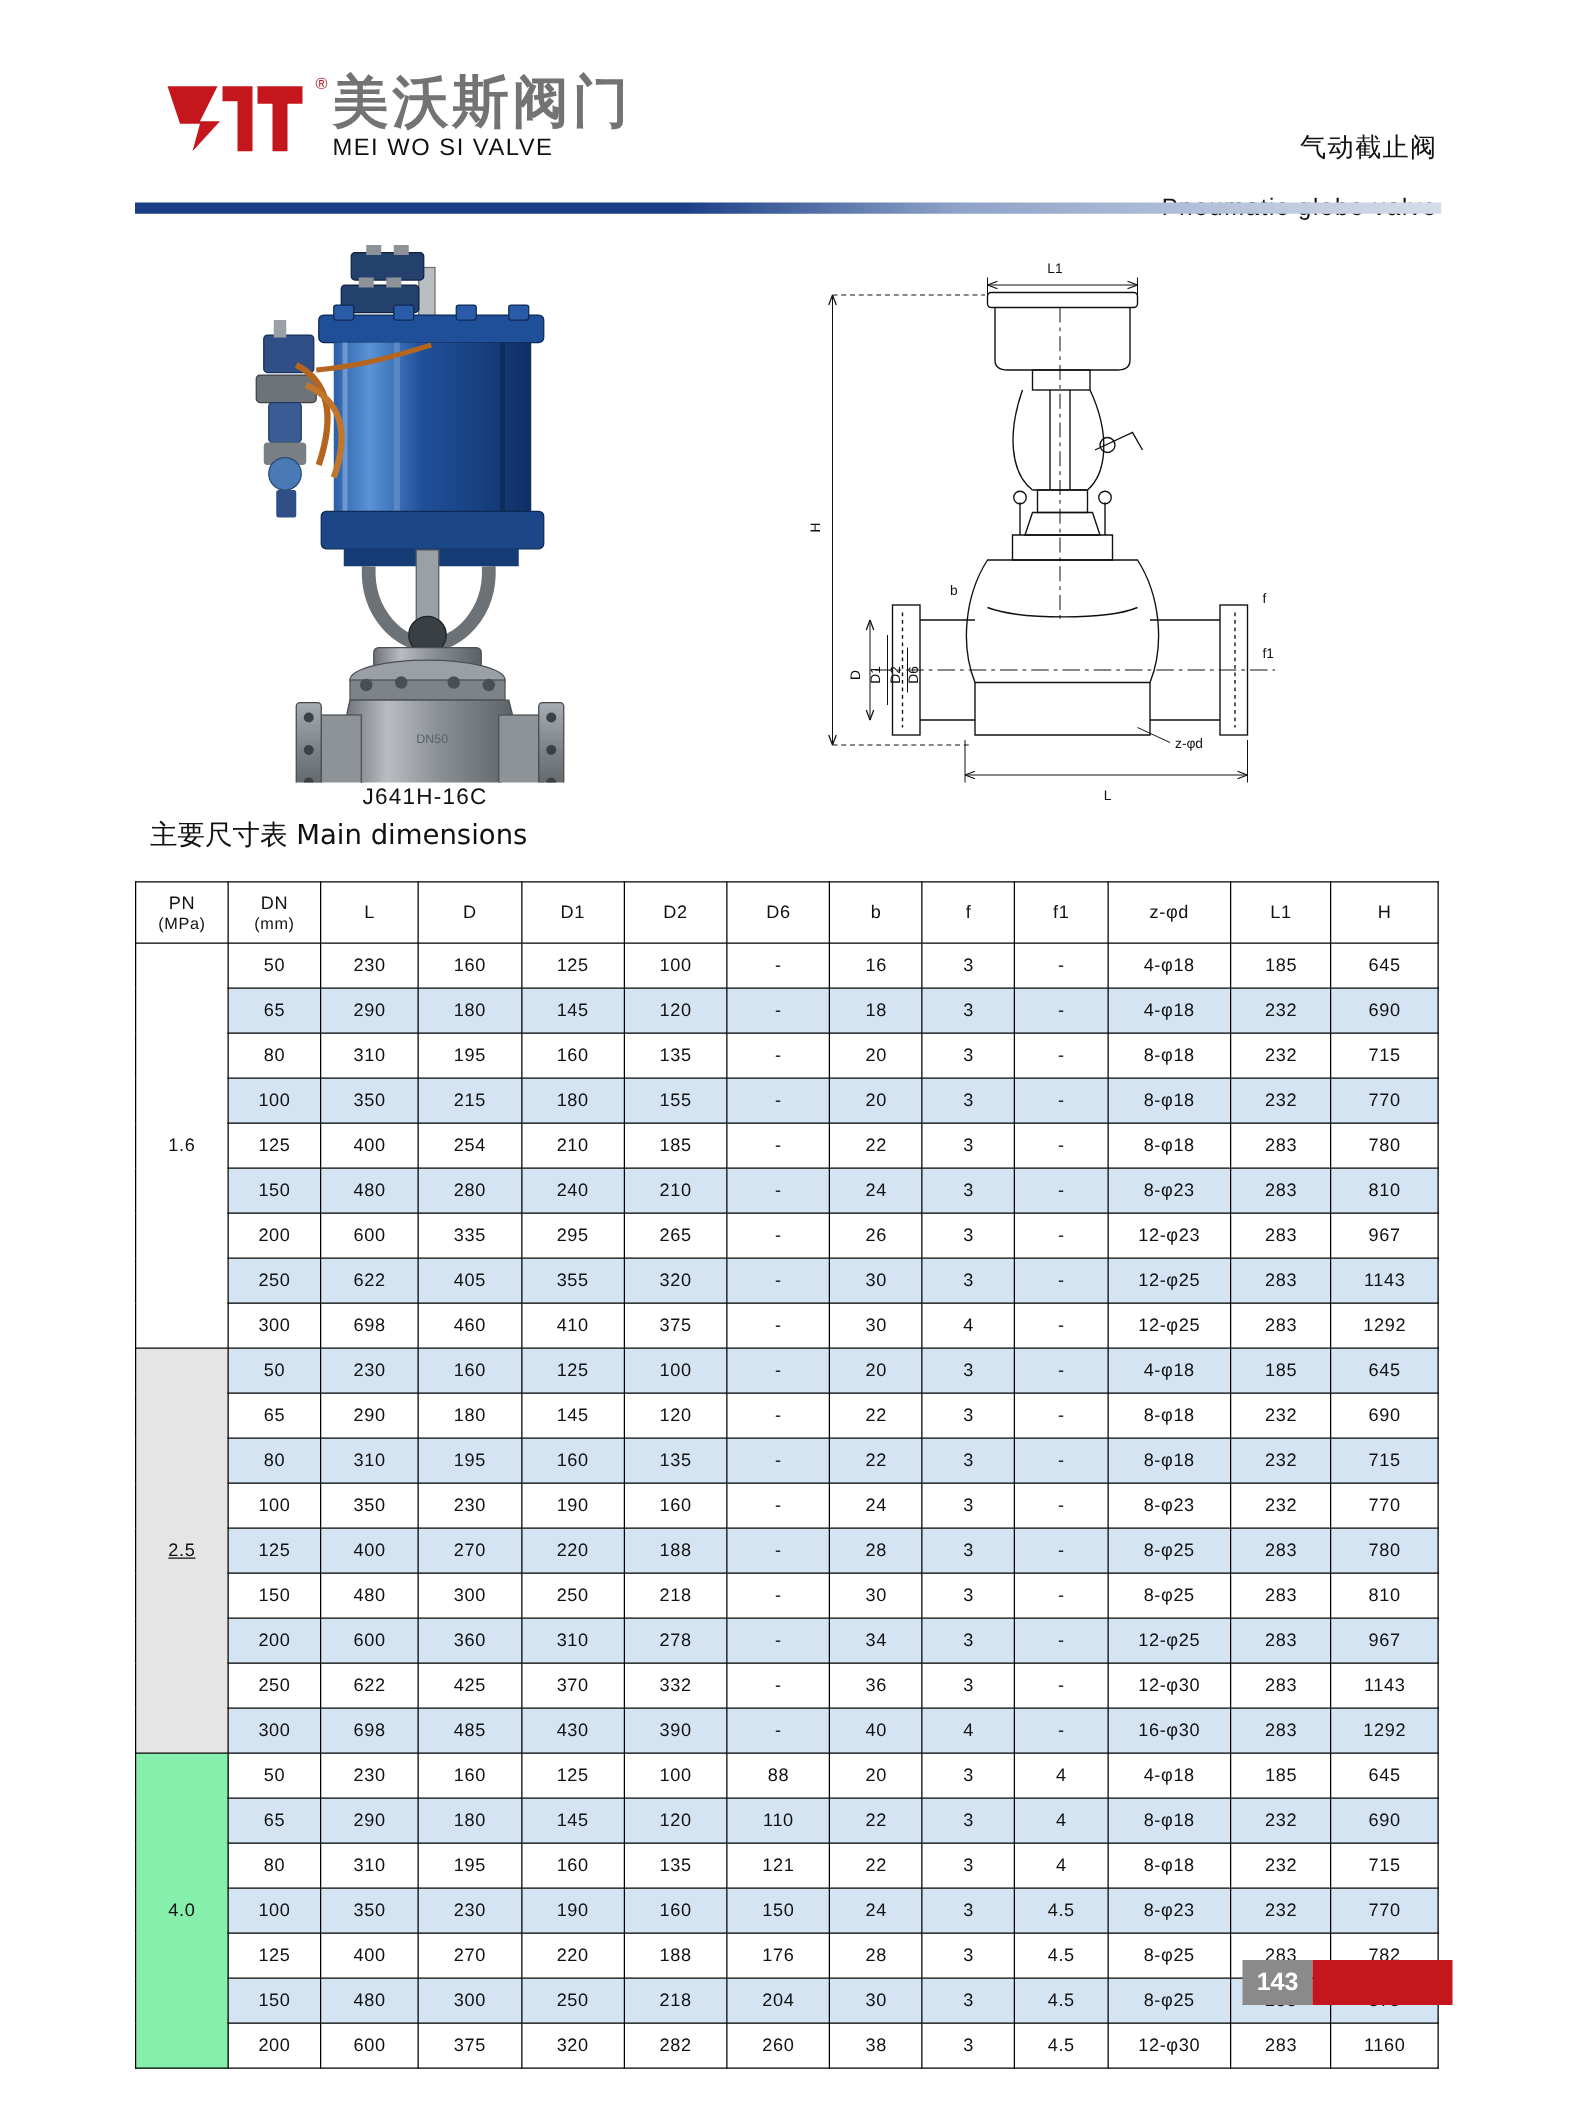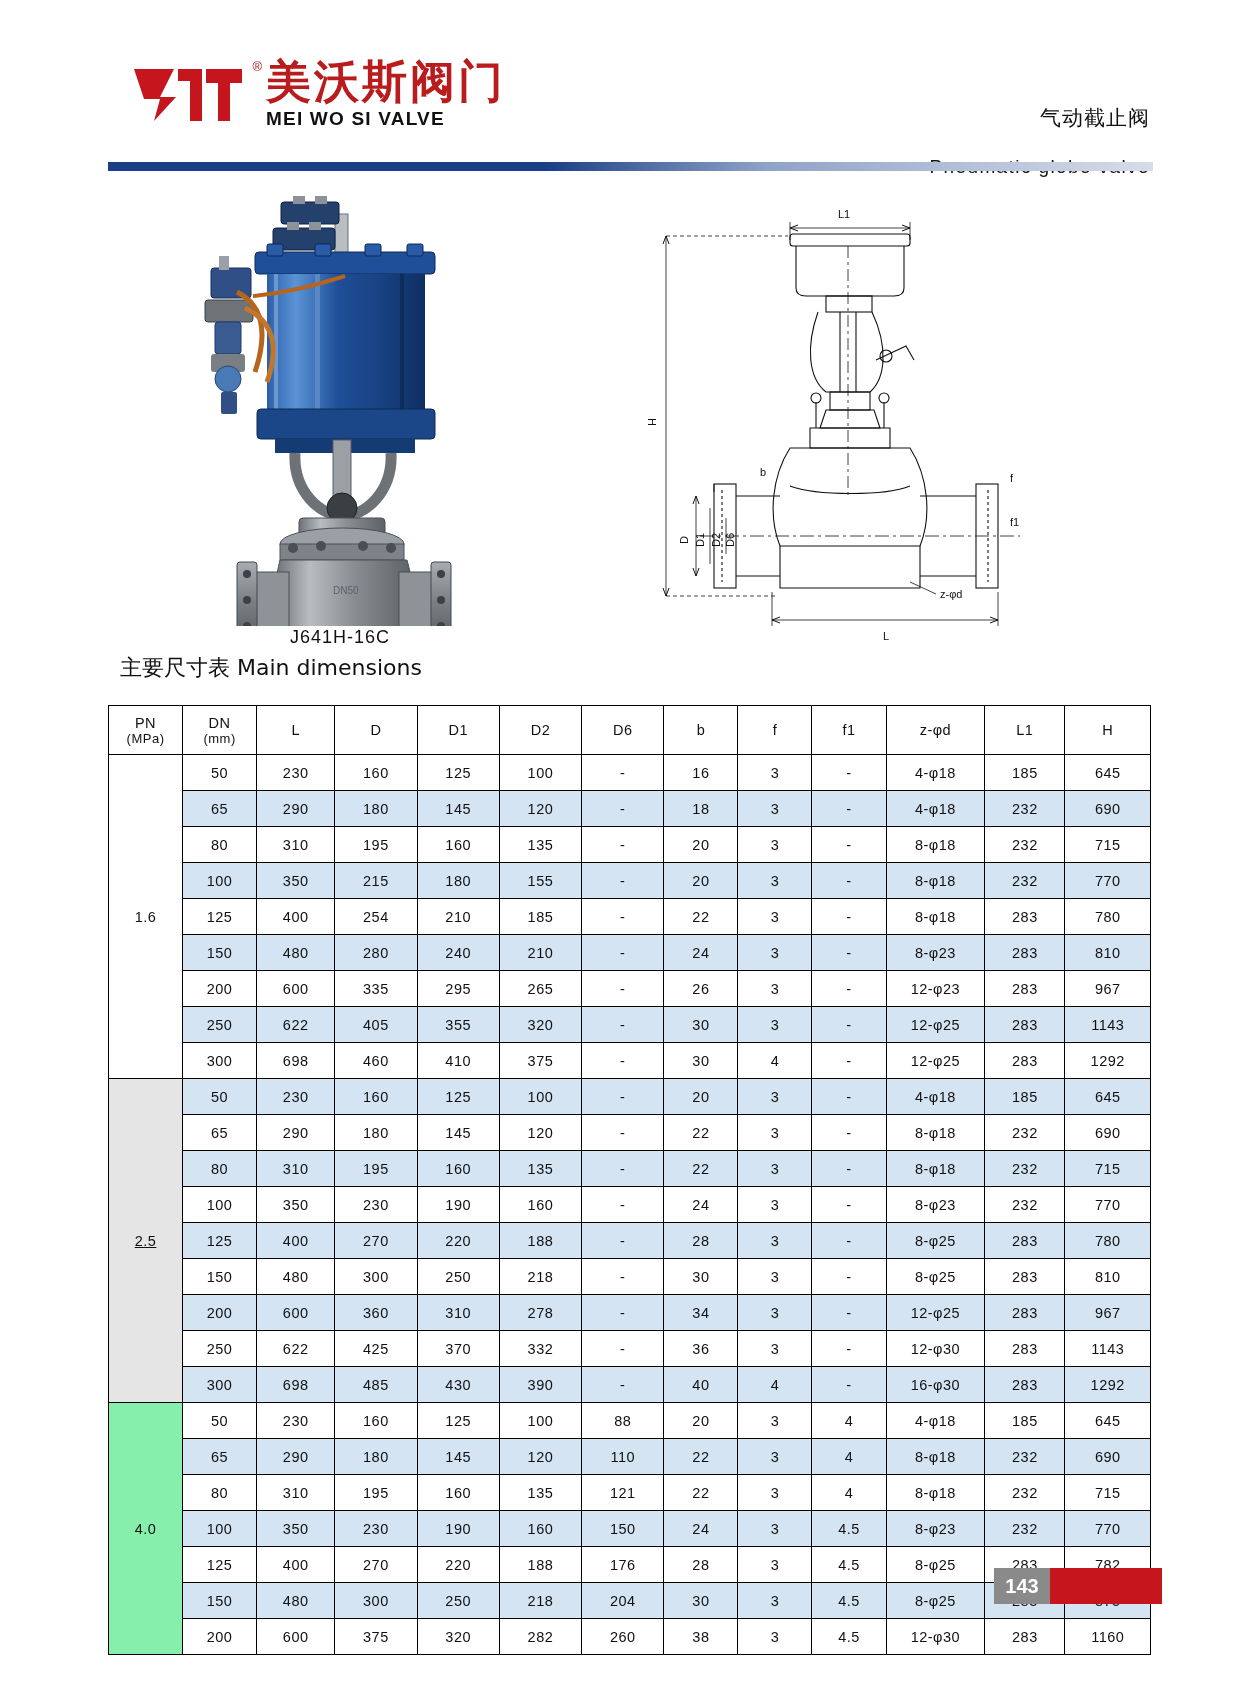--- a/index.html
+++ b/index.html
@@ -48,25 +48,25 @@
     display: flex;
     flex-direction: column;
     justify-content: center;
   }
   .logo-cn {
     font-family: "DejaVu Sans", sans-serif;
     font-size: 45px;
     font-weight: bold;
     letter-spacing: 3px;
     line-height: 1.05;
-    color: #b91c1c;
+    color: #737373;
   }
   .logo-en {
     font-size: 19px;
-    font-weight: bold;
+    font-weight: normal;
     letter-spacing: 1.2px;
     color: #111;
     margin-top: 3px;
   }
   .header-right {
     position: absolute;
     right: 108px;
     top: 104px;
     text-align: right;
   }

